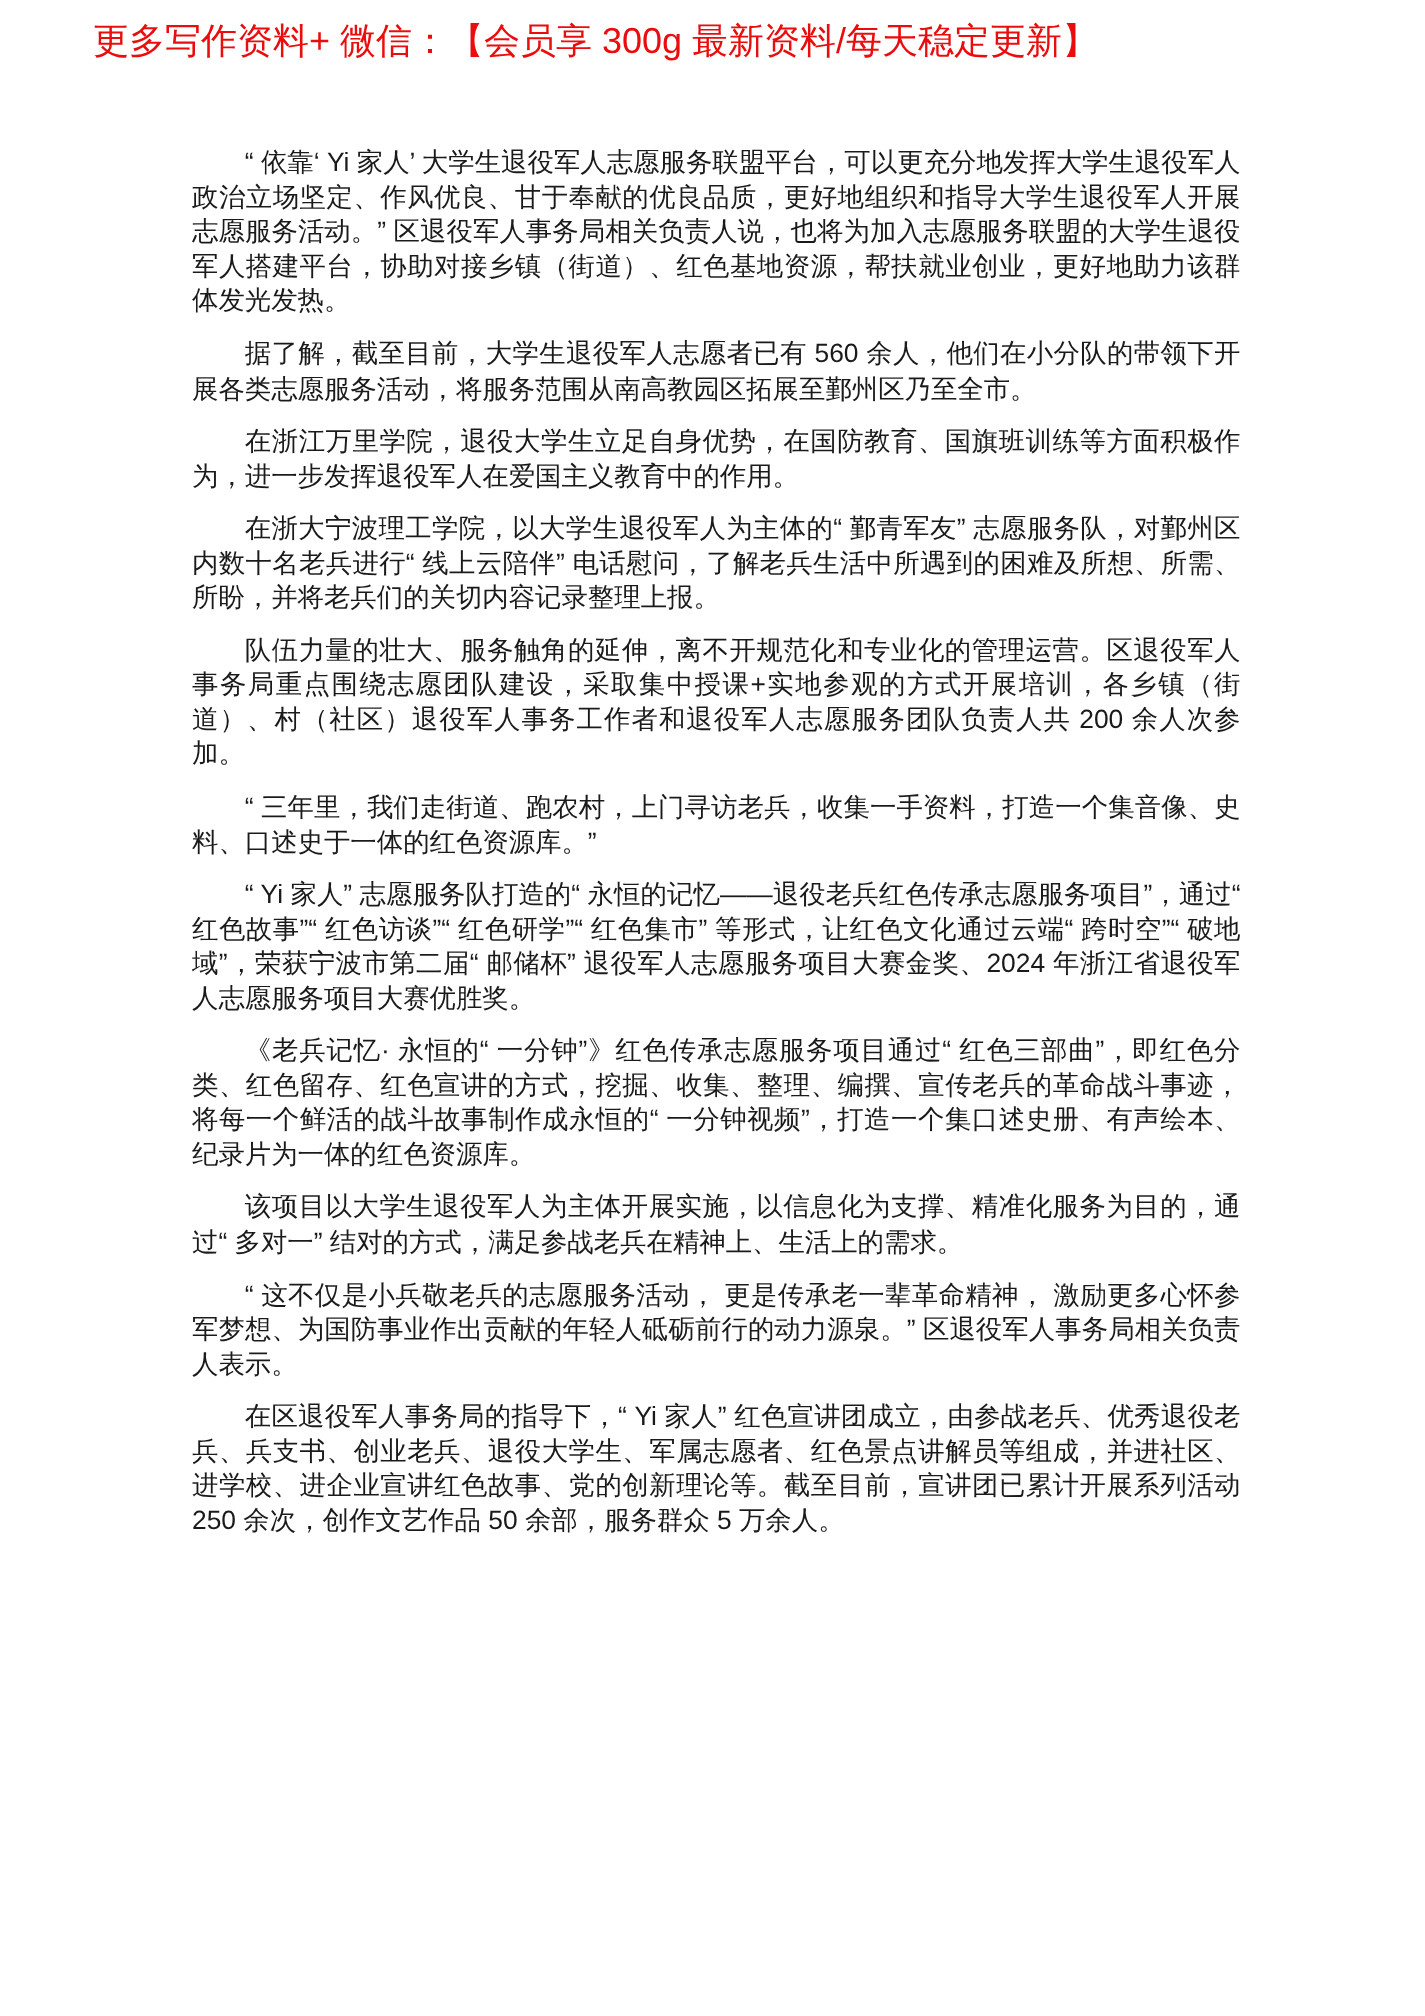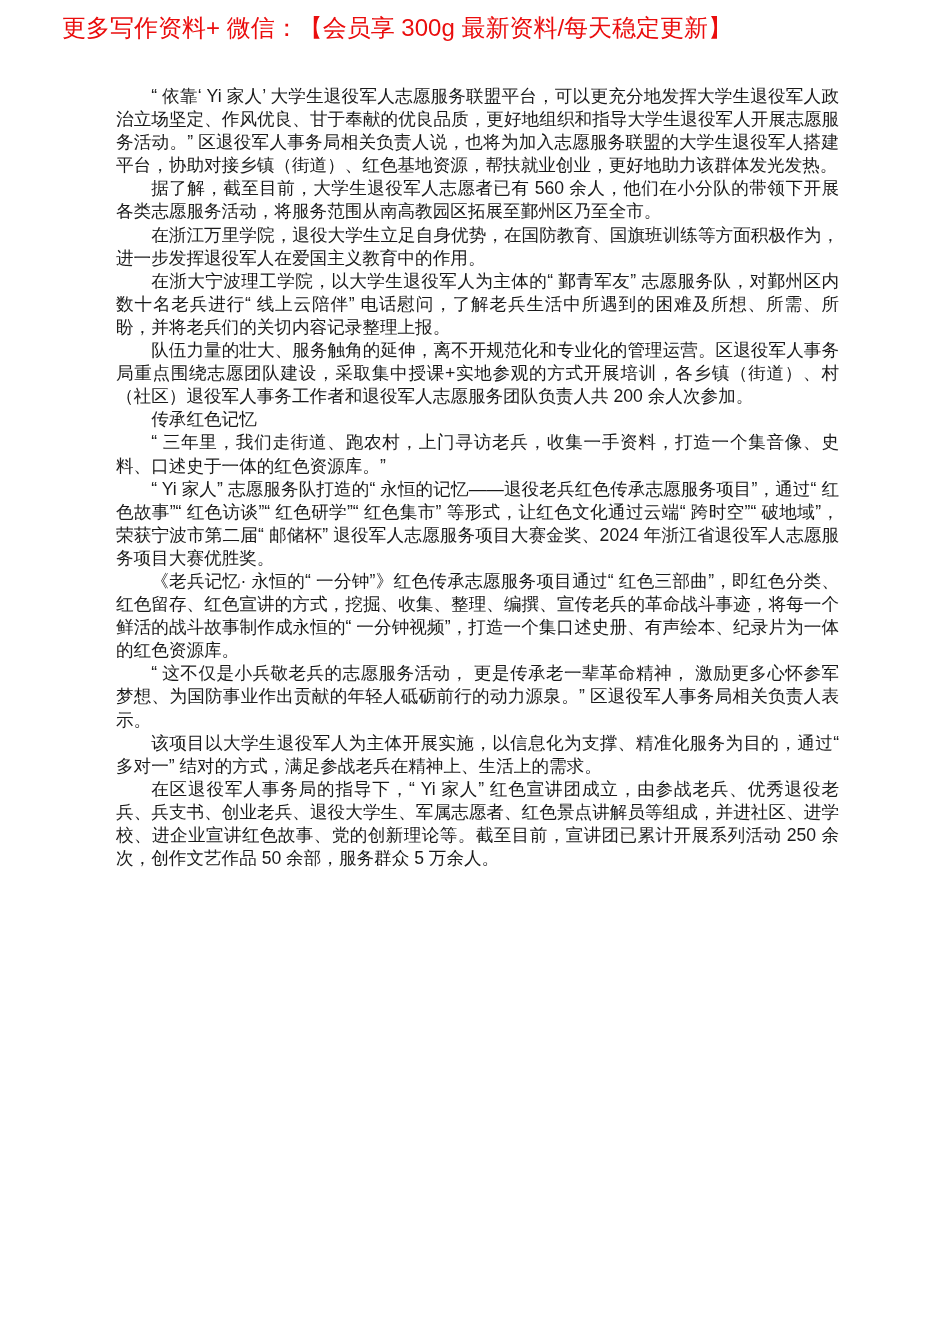--- a/index.html
+++ b/index.html
@@ -22,21 +22,21 @@
   .body-text{
     position:absolute;
     left:116px;top:85px;
     width:723px;
     font-size:17.6px;
     line-height:23.1px;
     color:#1a1a1a;
     text-align:justify;
   }
   .body-text p{
-    margin:0;
+    margin:12px;
     text-indent:2em;
   }
   .page-indicator{
     position:absolute;
     left:116px;top:1103px;
     width:694px;
     text-align:right;
     font-size:15.5px;
     letter-spacing:1px;
     color:#14532d;
@@ -74,26 +74,25 @@
 <div class="page">
 
   <div class="promo">更多写作资料+ 微信：【会员享 300g 最新资料/每天稳定更新】</div>
 
   <div class="body-text">
     <p>“ 依靠‘ Yi 家人’ 大学生退役军人志愿服务联盟平台，可以更充分地发挥大学生退役军人政治立场坚定、作风优良、甘于奉献的优良品质，更好地组织和指导大学生退役军人开展志愿服务活动。” 区退役军人事务局相关负责人说，也将为加入志愿服务联盟的大学生退役军人搭建平台，协助对接乡镇（街道）、红色基地资源，帮扶就业创业，更好地助力该群体发光发热。</p>
     <p>据了解，截至目前，大学生退役军人志愿者已有 560 余人，他们在小分队的带领下开展各类志愿服务活动，将服务范围从南高教园区拓展至鄞州区乃至全市。</p>
     <p>在浙江万里学院，退役大学生立足自身优势，在国防教育、国旗班训练等方面积极作为，进一步发挥退役军人在爱国主义教育中的作用。</p>
     <p>在浙大宁波理工学院，以大学生退役军人为主体的“ 鄞青军友” 志愿服务队，对鄞州区内数十名老兵进行“ 线上云陪伴” 电话慰问，了解老兵生活中所遇到的困难及所想、所需、所盼，并将老兵们的关切内容记录整理上报。</p>
     <p>队伍力量的壮大、服务触角的延伸，离不开规范化和专业化的管理运营。区退役军人事务局重点围绕志愿团队建设，采取集中授课+实地参观的方式开展培训，各乡镇（街道）、村（社区）退役军人事务工作者和退役军人志愿服务团队负责人共 200 余人次参加。</p>
-    <p>传承红色记忆</p>
     <p>“ 三年里，我们走街道、跑农村，上门寻访老兵，收集一手资料，打造一个集音像、史料、口述史于一体的红色资源库。”</p>
     <p>“ Yi 家人” 志愿服务队打造的“ 永恒的记忆——退役老兵红色传承志愿服务项目”，通过“ 红色故事”“ 红色访谈”“ 红色研学”“ 红色集市” 等形式，让红色文化通过云端“ 跨时空”“ 破地域”，荣获宁波市第二届“ 邮储杯” 退役军人志愿服务项目大赛金奖、2024 年浙江省退役军人志愿服务项目大赛优胜奖。</p>
     <p>《老兵记忆· 永恒的“ 一分钟”》红色传承志愿服务项目通过“ 红色三部曲”，即红色分类、红色留存、红色宣讲的方式，挖掘、收集、整理、编撰、宣传老兵的革命战斗事迹，将每一个鲜活的战斗故事制作成永恒的“ 一分钟视频”，打造一个集口述史册、有声绘本、纪录片为一体的红色资源库。</p>
+    <p>该项目以大学生退役军人为主体开展实施，以信息化为支撑、精准化服务为目的，通过“ 多对一” 结对的方式，满足参战老兵在精神上、生活上的需求。</p>
     <p>“ 这不仅是小兵敬老兵的志愿服务活动， 更是传承老一辈革命精神， 激励更多心怀参军梦想、为国防事业作出贡献的年轻人砥砺前行的动力源泉。” 区退役军人事务局相关负责人表示。</p>
-    <p>该项目以大学生退役军人为主体开展实施，以信息化为支撑、精准化服务为目的，通过“ 多对一” 结对的方式，满足参战老兵在精神上、生活上的需求。</p>
     <p>在区退役军人事务局的指导下，“ Yi 家人” 红色宣讲团成立，由参战老兵、优秀退役老兵、兵支书、创业老兵、退役大学生、军属志愿者、红色景点讲解员等组成，并进社区、进学校、进企业宣讲红色故事、党的创新理论等。截至目前，宣讲团已累计开展系列活动 250 余次，创作文艺作品 50 余部，服务群众 5 万余人。</p>
   </div>
 
   <div class="page-indicator">第 2 页 共 2 页</div>
 
   <div class="footer-rule"></div>
 
   <div class="site-footer">
     <span class="brand">中国知网</span>
     <span class="url">https://www.cnki.net</span>

